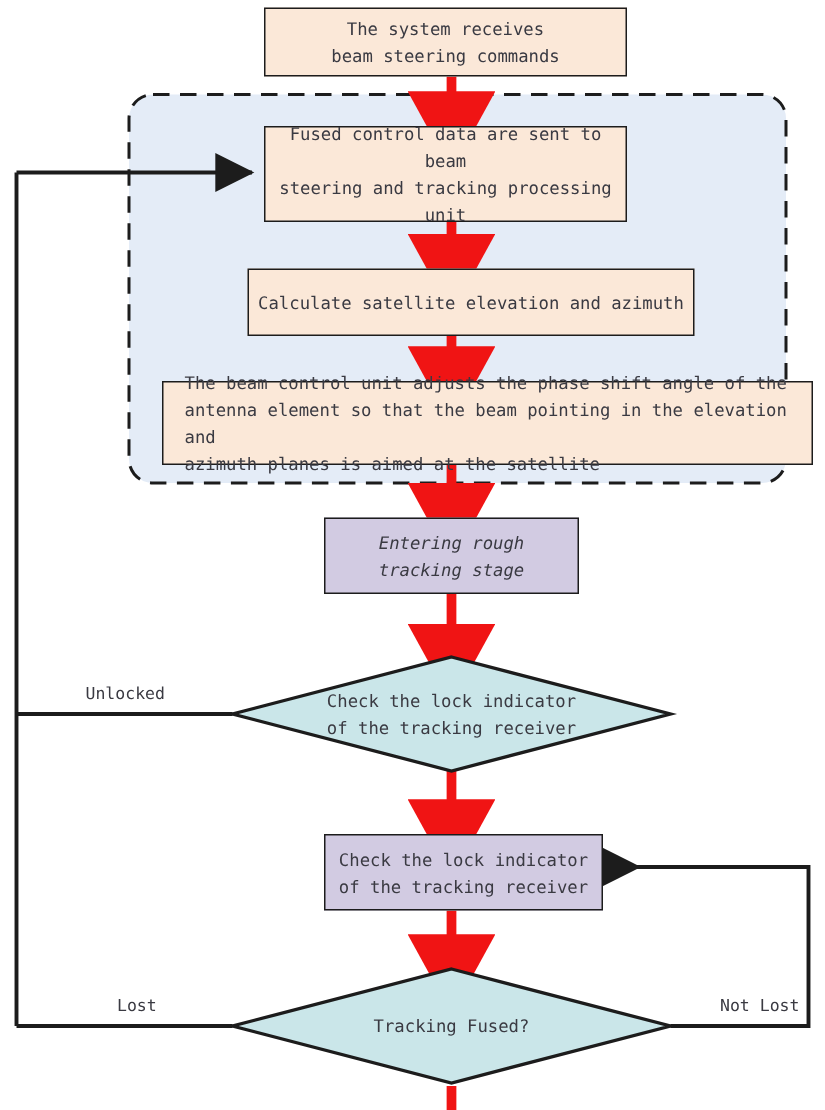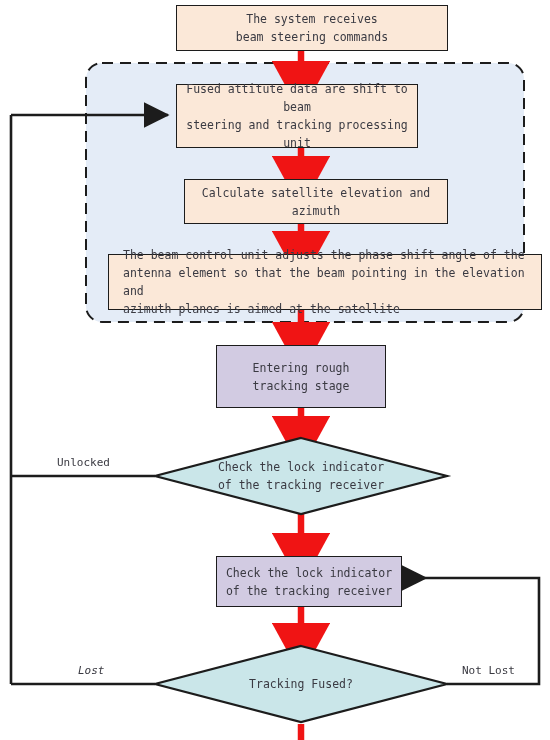--- a/index.html
+++ b/index.html
@@ -121,41 +121,41 @@
       <path d="M 11 684 L 11 115"></path>
       <path d="M 11 115 L 168 115" marker-end="url(#blackArrowR)"></path>
 
       <path d="M 447 684 L 539 684 L 539 578 L 403 578" marker-end="url(#blackArrowL)"></path>
     </g>
 
     <polygon points="301,438 447,476 301,514 155,476" fill="#cae6e9" stroke="#1c1c1c" stroke-width="2.2"></polygon>
     <polygon points="301,646 447,684 301,722 155,684" fill="#cae6e9" stroke="#1c1c1c" stroke-width="2.2"></polygon>
   </svg>
 
-  <div class="node proc" style="left:176px; top:5px; width:272px; height:46px;">
+  <div class="node proc" style="left:176px; top:5px; width:242px; height:46px;">
     <span>The system receives
 beam steering commands</span>
   </div>
 
   <div class="node proc" style="left:176px; top:84px; width:242px; height:64px;">
-    <span>Fused attitute data are shift to beam
+    <span>Fused control data are sent to beam
 steering and tracking processing unit</span>
   </div>
 
-  <div class="node proc" style="left:184px; top:179px; width:264px; height:45px;">
+  <div class="node proc" style="left:165px; top:179px; width:298px; height:45px;">
     <span>Calculate satellite elevation and azimuth</span>
   </div>
 
   <div class="node proc left-text" style="left:108px; top:254px; width:434px; height:56px;">
     <span>The beam control unit adjusts the phase shift angle of the
 antenna element so that the beam pointing in the elevation and
 azimuth planes is aimed at the satellite</span>
   </div>
 
-  <div class="node stage" style="left:216px; top:345px; width:170px; height:63px;">
+  <div class="node stage" style="left:216px; top:345px; width:170px; height:51px;font-style:italic;">
     <span>Entering rough
 tracking stage</span>
   </div>
 
   <div class="node stage" style="left:216px; top:556px; width:186px; height:51px;">
     <span>Check the lock indicator
 of the tracking receiver</span>
   </div>
 
   <div class="diamond-text" style="left:186px; top:456px; width:230px; height:40px;">
@@ -164,20 +164,20 @@
   </div>
 
   <div class="diamond-text" style="left:191px; top:674px; width:220px; height:20px;">
     <span>Tracking Fused?</span>
   </div>
 
 
   <div class="edge-label" style="left:57px; top:456px;">
     <span>Unlocked</span>
   </div>
-  <div class="edge-label" style="left:78px; top:664px;font-style:italic;">
+  <div class="edge-label" style="left:78px; top:664px;">
     <span>Lost</span>
   </div>
-  <div class="edge-label" style="left:462px; top:664px;text-align:right;">
+  <div class="edge-label" style="left:480px; top:664px;text-align:right;">
     <span>Not Lost</span>
   </div>
 
 </div>
 
 </body></html>

